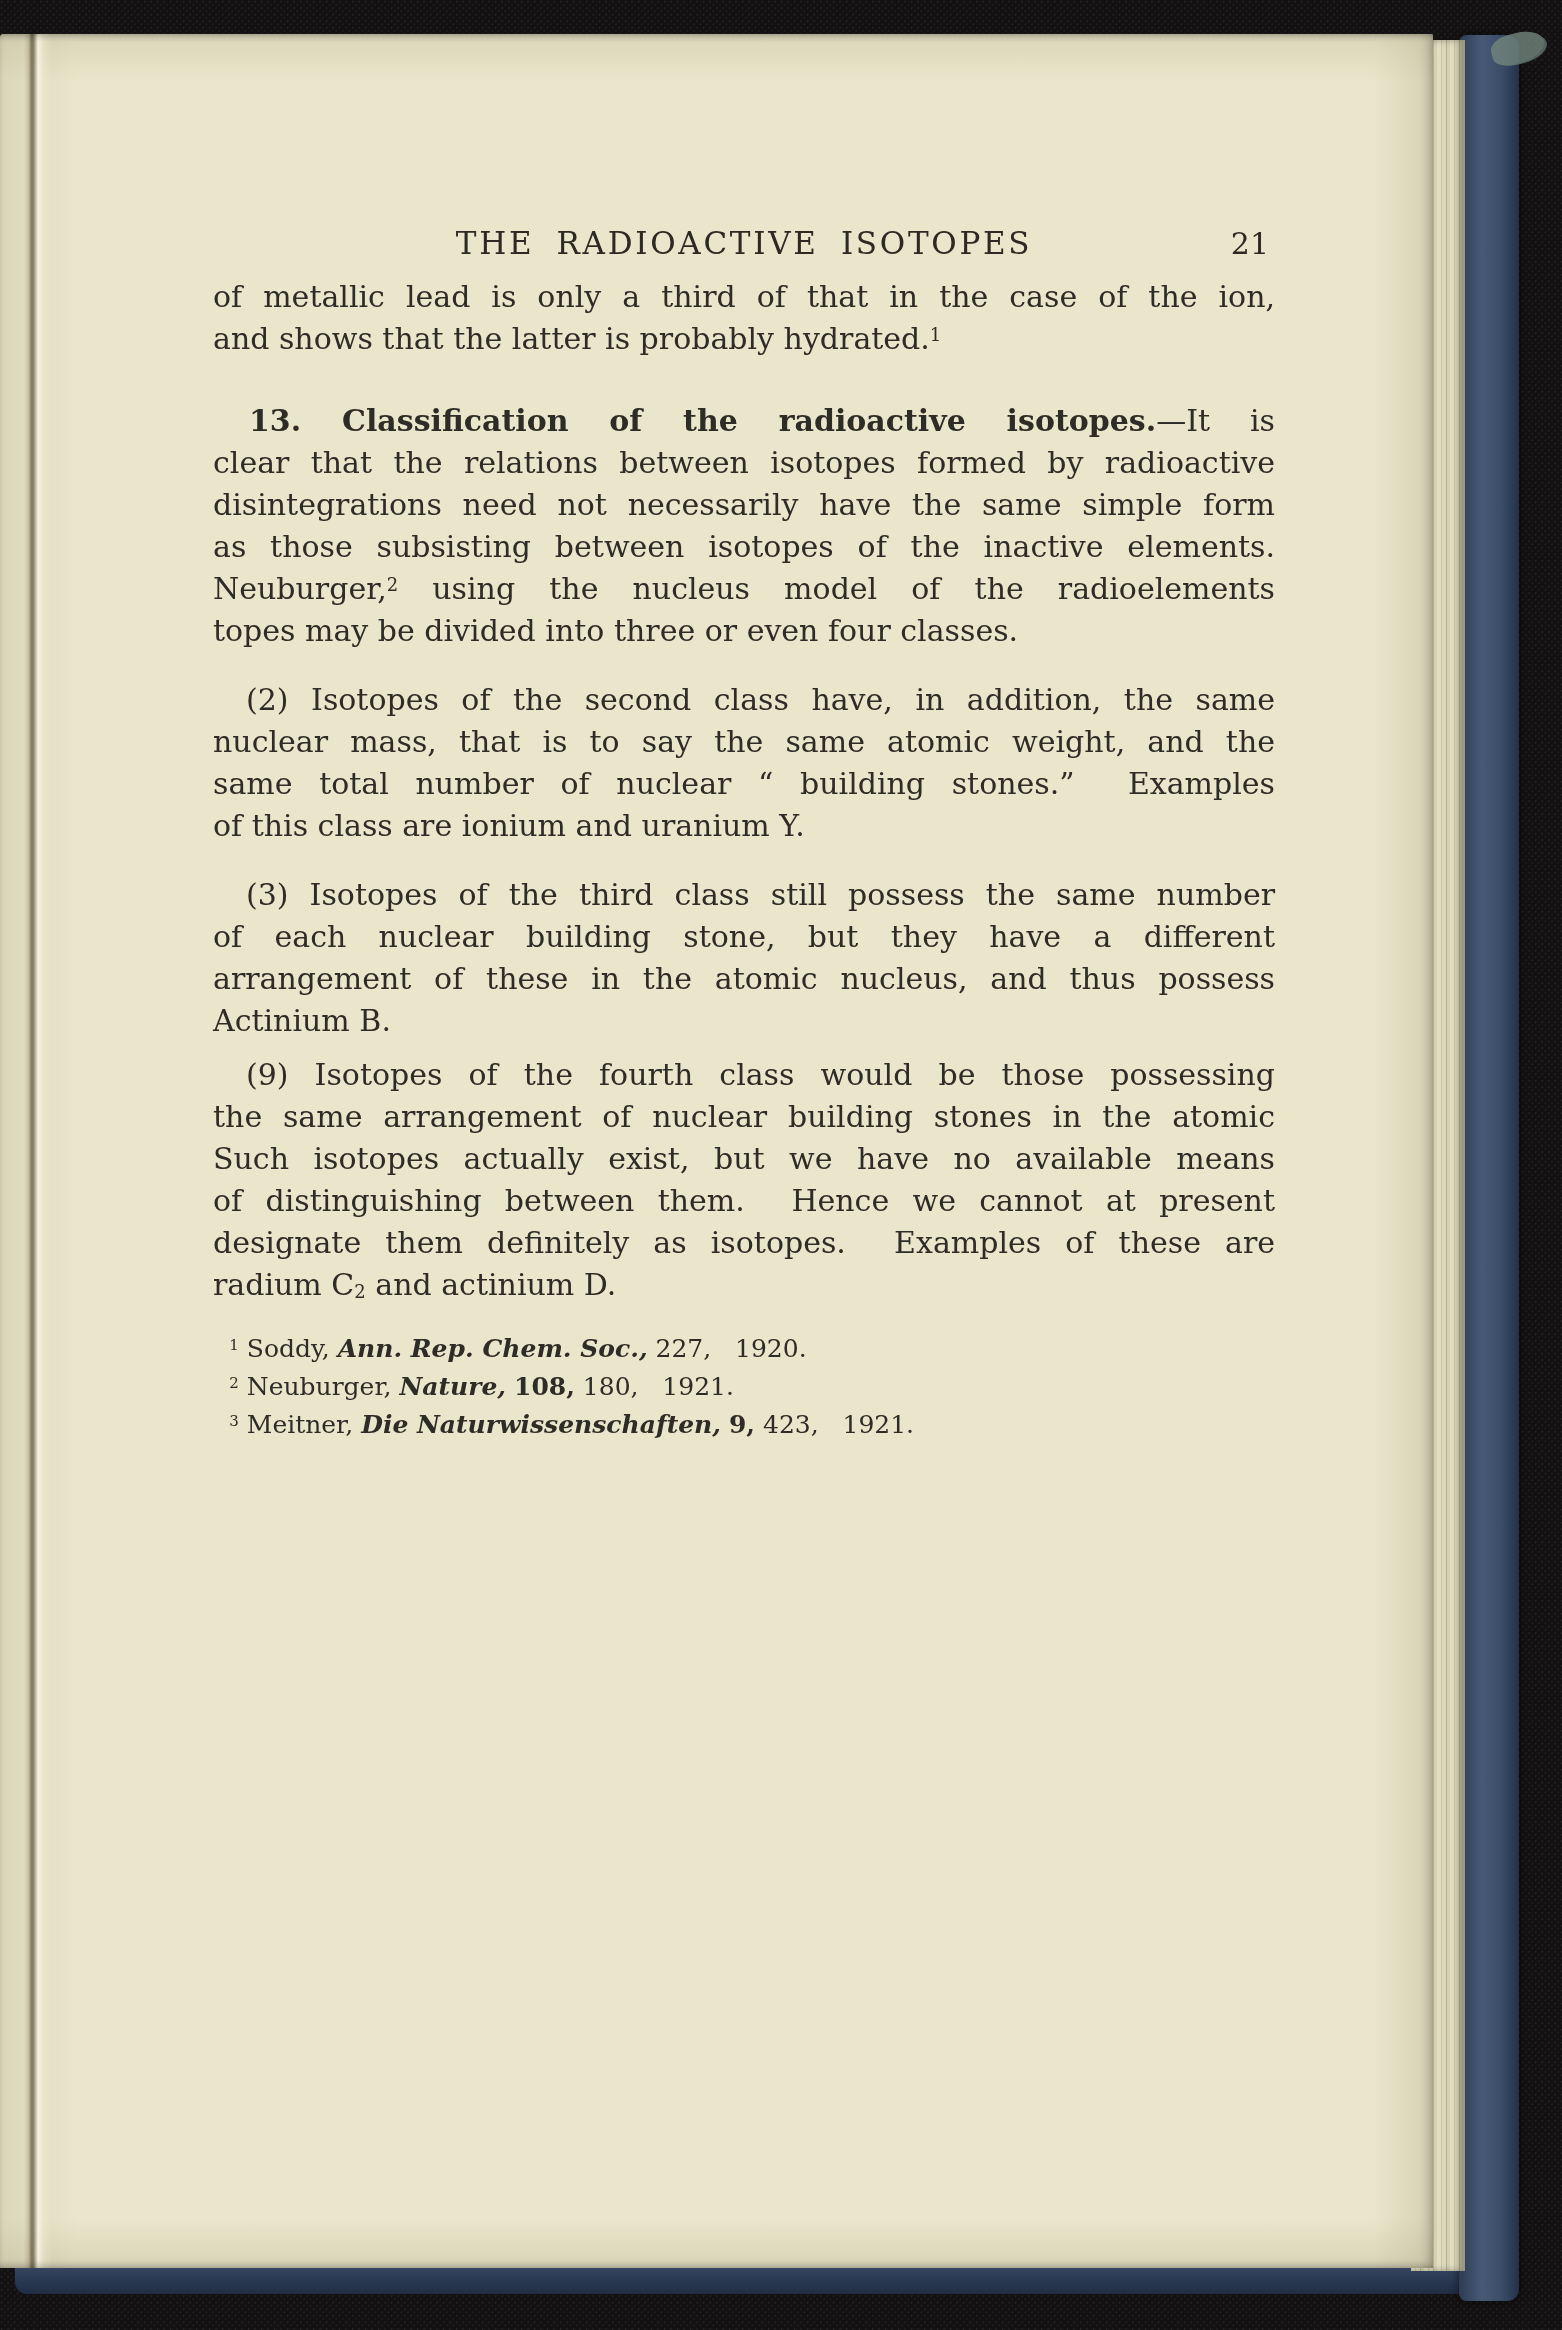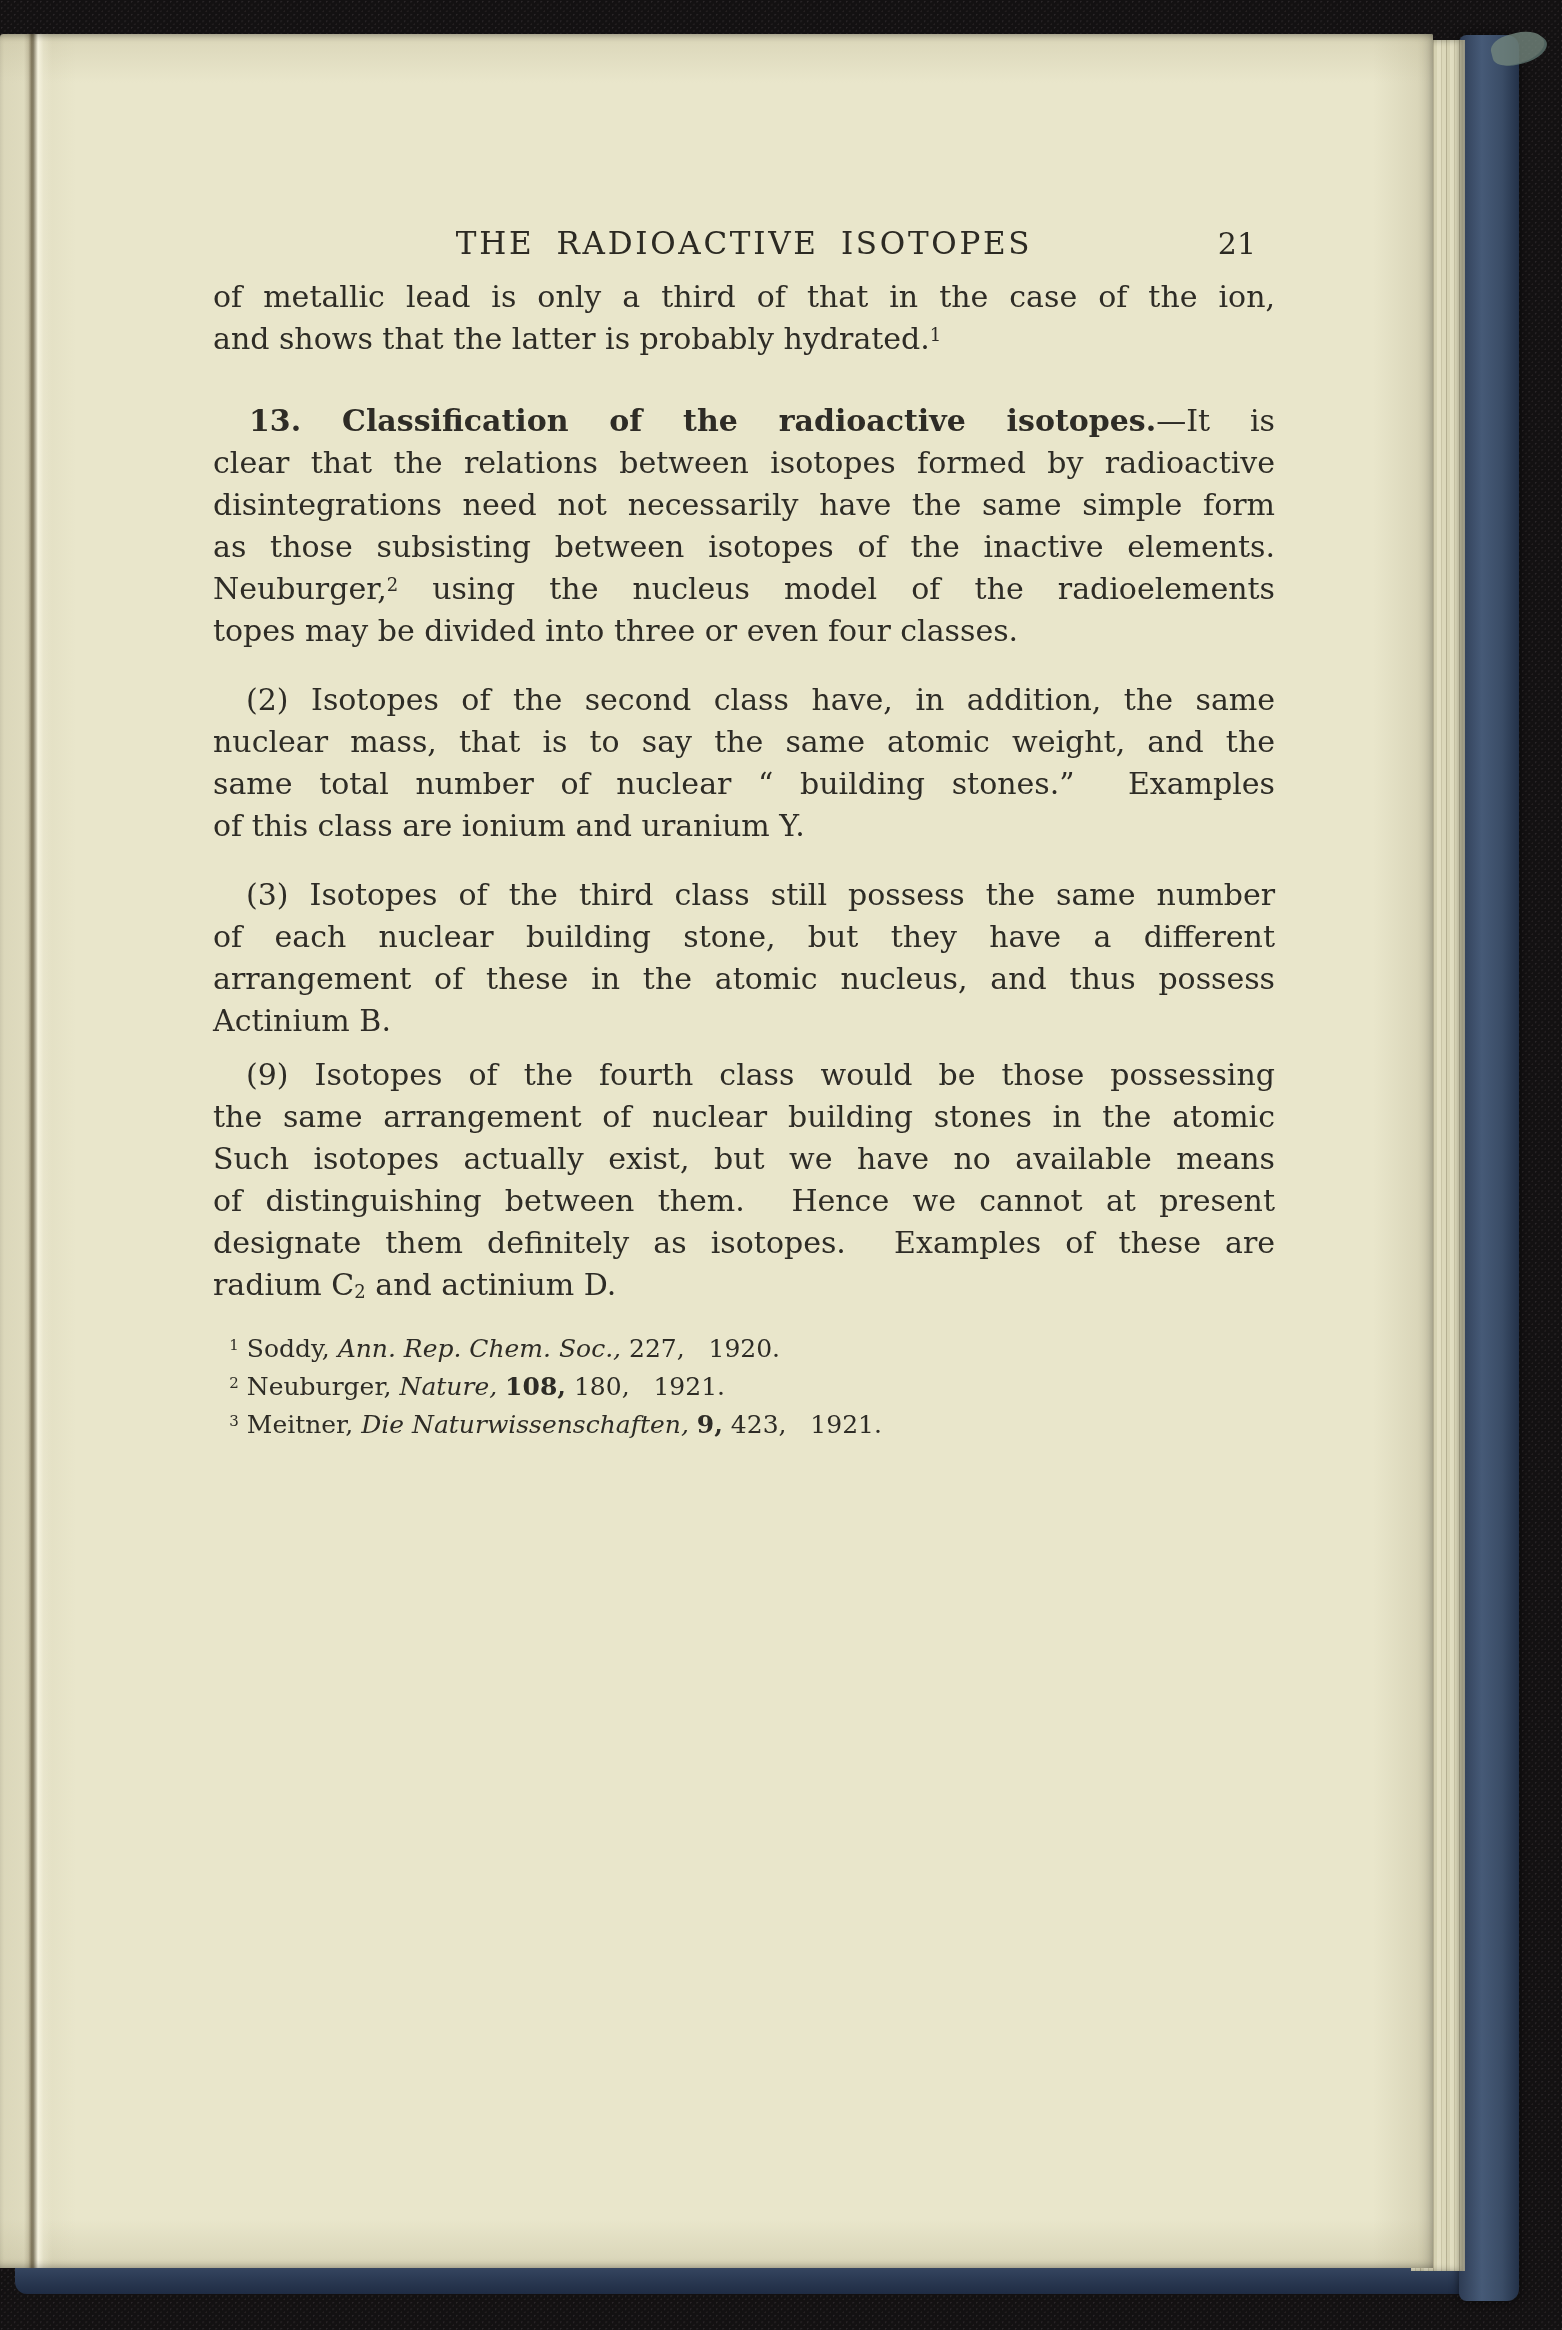--- a/index.html
+++ b/index.html
@@ -69,38 +69,38 @@
                inset 0 -6.5px 9.8px -6.5px rgba(0,0,0,.35);
   }
 
   
   .running-head { position:absolute; left:213px; top:191px; width:1062px; height:39px; }
   .rh-title {
     position:absolute; left:50%; transform:translateX(-50%);
     font-size:31px; letter-spacing:2.7px; word-spacing:9.8px; white-space:nowrap;
     color:#2c2a23;
   }
-  .folio { position:absolute; right:19px; top:1.1px; font-size:30px; color:#2c2a23; }
+  .folio { position:absolute; right:6px; top:1.1px; font-size:30px; color:#2c2a23; }
 
   
   #text-block { position:absolute; left:213px; top:242px; width:1062px; }
   .para { position:relative; }
   .line { height:42px; line-height:42px; font-size:30px; white-space:normal; }
   .line.j { text-align:justify; text-align-last:justify; }
   .para.section .line:first-child { text-indent:36px; }
   .para.numbered .line:first-child { text-indent:33px; }
   #text-block .para:nth-child(2) { margin-top:40px; }
   #text-block .para:nth-child(3) { margin-top:27px; }
   #text-block .para:nth-child(4) { margin-top:27px; }
   #text-block .para:nth-child(5) { margin-top:12px; }
   #text-block .para:nth-child(6) { margin-top:24px; }
   #text-block .para:nth-child(7) { margin-top:40px; }
   .para.footnotes .line { font-size:25px; height:38px; line-height:38px; text-indent:16.3px; }
   .b { font-weight:bold; }
-  .i { font-style:italic; }
+  .i { font-style:italic;font-weight:bold; }
   sup { font-size:.60em; position:relative; top:-.45em; vertical-align:baseline; line-height:0; }
   sub { font-size:.60em; position:relative; top:.16em; vertical-align:baseline; line-height:0; }
 </style>
 </head>
 <body>
 
 <div class="scene">
   <div class="cloth"></div>
   <div class="cover-bottom"></div>
   <div class="cover-right"></div>

